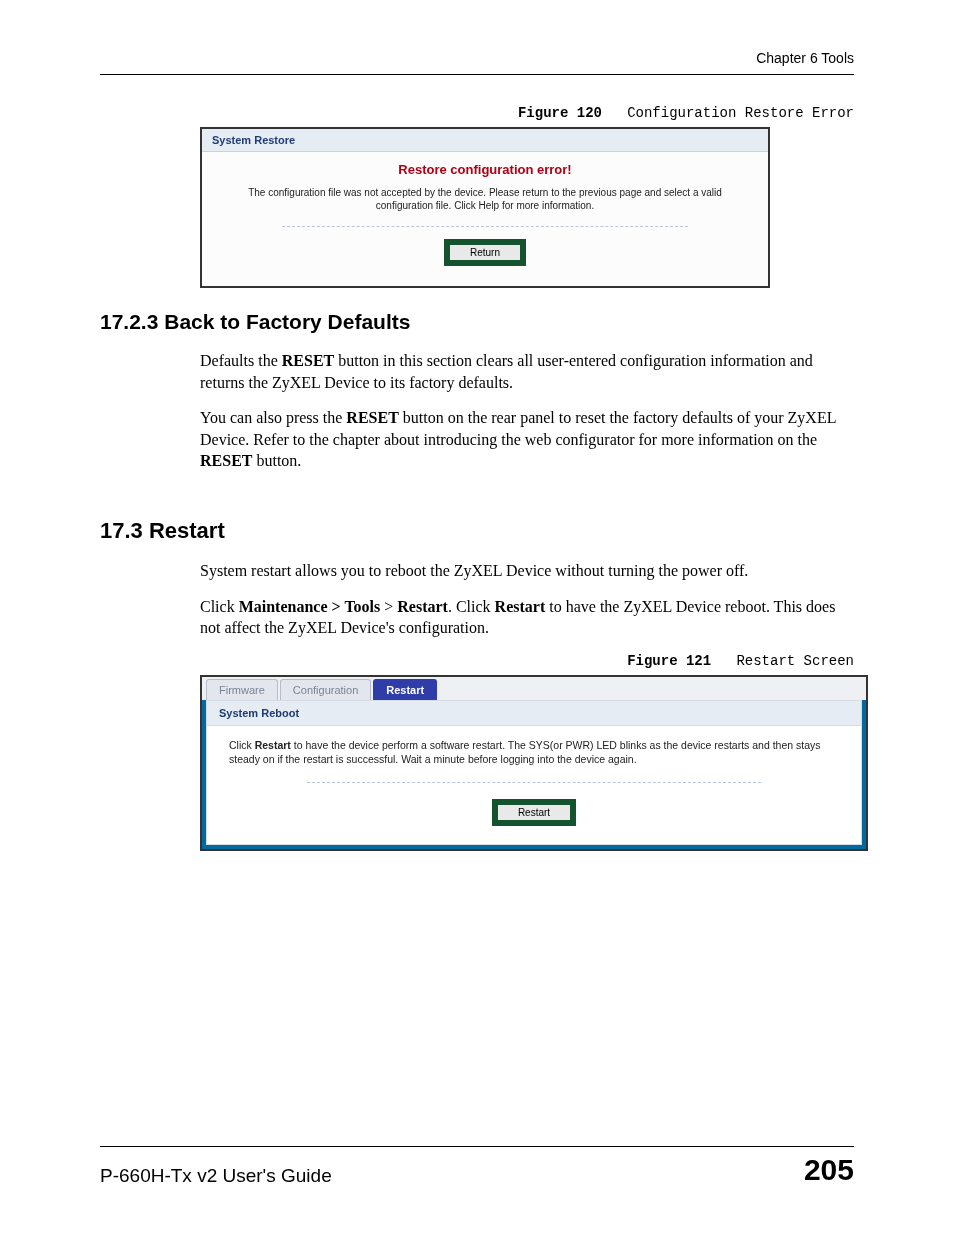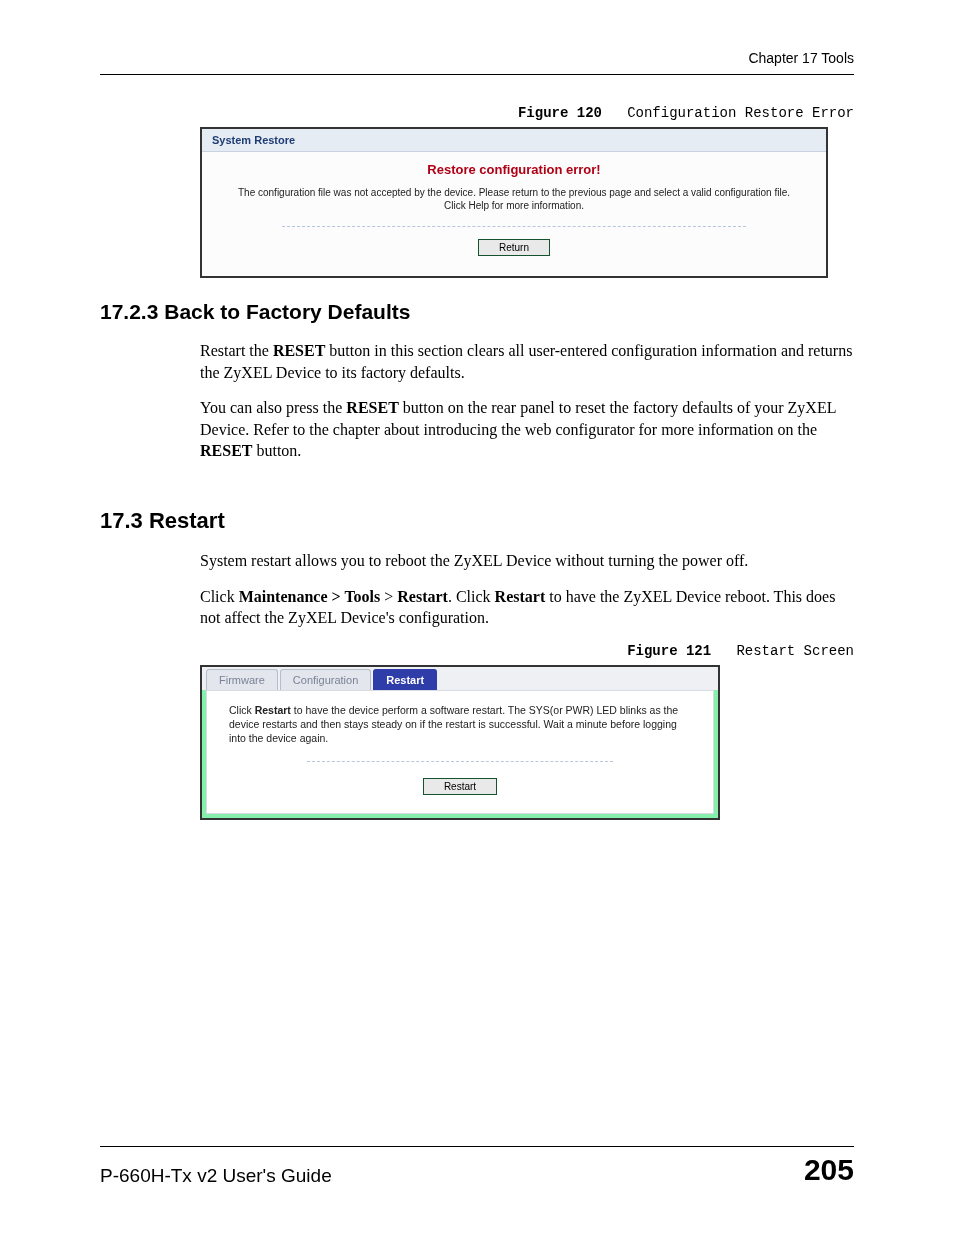--- a/index.html
+++ b/index.html
@@ -25,21 +25,21 @@
   }
   .fig-caption {
     font-family: Liberation Mono, monospace;
     font-size: 14px;
     margin: 6px 0 6px 100px;
     text-align: right;
   }
   .fig-caption .fignum { font-weight: bold; }
   .panel120 {
     margin-left: 100px;
-    width: 628px;
+    width: 570px;
     border: 2px solid #333;
     background: #fcfcfc;
     padding: 0 0 20px 0;
   }
   .panel120 .title-bar {
     background: #e5ecf3;
     color: #1f3c73;
     font: bold 11px Verdana, Arial, sans-serif;
     padding: 5px 10px;
     border-bottom: 1px solid #c9d2e0;
@@ -60,21 +60,21 @@
   .panel120 .btn-row {
     text-align: center;
     padding-top: 6px;
     border-top: 1px dashed #b7c5df;
     margin: 0 80px;
   }
   .gui-btn {
     display: inline-block;
     font: 10px Verdana, Arial, sans-serif;
     background: #e9e9e9;
-    border: 1px solid #14532d;
+    border: 6px solid #14532d;
     padding: 2px 20px;
     margin-top: 6px;
     cursor: pointer;
   }
   h3.subhead {
     font-family: Arial, Helvetica, sans-serif;
     font-weight: bold;
     font-size: 21px;
     margin: 22px 0 16px 0;
   }
@@ -84,23 +84,23 @@
     font-size: 22px;
     margin: 46px 0 16px 0;
   }
   p.body {
     font-size: 16px;
     line-height: 1.35;
     margin: 0 0 14px 100px;
   }
   .panel121 {
     margin-left: 100px;
-    width: 520px;
+    width: 668px;
     border: 2px solid #333;
-    background: #86efac;
+    background: #0369a1;
     margin-bottom: 28px;
   }
   .tabs {
     display: flex;
     align-items: flex-end;
     background: #eef0f3;
     padding: 2px 0 0 4px;
   }
   .tab {
     font: 11px Verdana, Arial, sans-serif;
@@ -161,40 +161,40 @@
   .footer .right {
     font-family: Arial, Helvetica, sans-serif;
     font-size: 30px;
     font-weight: bold;
     text-align: center;
   }
 </style>
 </head>
 <body>
 
-<div class="header-right">Chapter 17 Tools</div>
+<div class="header-right">Chapter 6 Tools</div>
 <hr class="rule">
 
 <div class="fig-caption">
   <span class="fignum">Figure 120</span>&nbsp;&nbsp;&nbsp;<span>Configuration Restore Error</span>
 </div>
 
 <div class="panel120">
   <div class="title-bar">System Restore</div>
   <div class="error-msg">Restore configuration error!</div>
   <div class="sub-msg">The configuration file was not accepted by the device. Please return to the previous page and select a valid configuration file. Click Help for more information.</div>
   <div class="btn-row">
     <span class="gui-btn">Return</span>
   </div>
 </div>
 
 <h3 class="subhead">17.2.3  Back to Factory Defaults</h3>
 
 <p class="body">
-  <span>Restart the </span><b>RESET</b><span> button in this section clears all user-entered configuration information and returns the ZyXEL Device to its factory defaults.</span>
+  <span>Defaults the </span><b>RESET</b><span> button in this section clears all user-entered configuration information and returns the ZyXEL Device to its factory defaults.</span>
 </p>
 
 <p class="body">
   <span>You can also press the </span><b>RESET</b><span> button on the rear panel to reset the factory defaults of your ZyXEL Device. Refer to the chapter about introducing the web configurator for more information on the </span><b>RESET</b><span> button.</span>
 </p>
 
 <h2 class="mainhead">17.3  Restart</h2>
 
 <p class="body">System restart allows you to reboot the ZyXEL Device without turning the power off.</p>
 
@@ -206,20 +206,21 @@
   <span class="fignum">Figure 121</span>&nbsp;&nbsp;&nbsp;<span>Restart Screen</span>
 </div>
 
 <div class="panel121">
   <div class="tabs">
     <div class="tab">Firmware</div>
     <div class="tab">Configuration</div>
     <div class="tab active">Restart</div>
   </div>
   <div class="content-wrap">
+    <div class="title-bar2">System Reboot</div>
     <div class="desc">
       <span>Click </span><b>Restart</b><span> to have the device perform a software restart. The SYS(or PWR) LED blinks as the device restarts and then stays steady on if the restart is successful. Wait a minute before logging into the device again.</span>
     </div>
     <div class="btn-row2">
       <span class="gui-btn">Restart</span>
     </div>
   </div>
 </div>
 
 <div class="footer">

